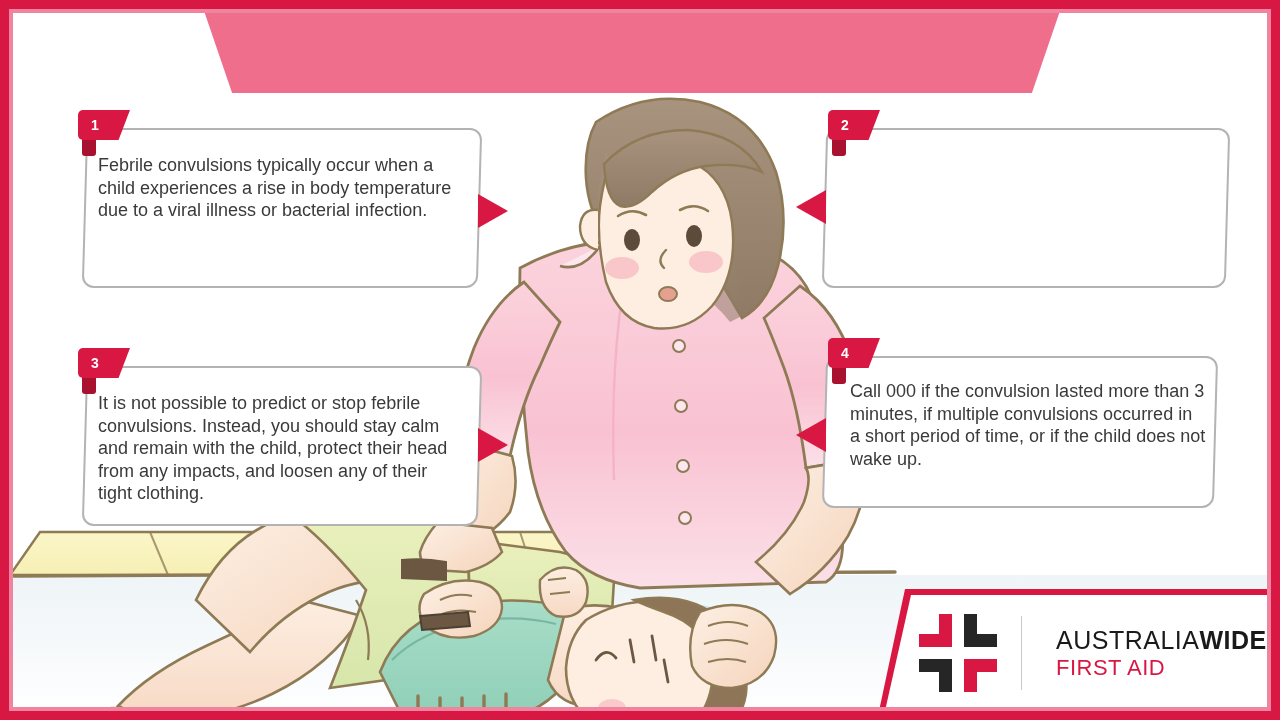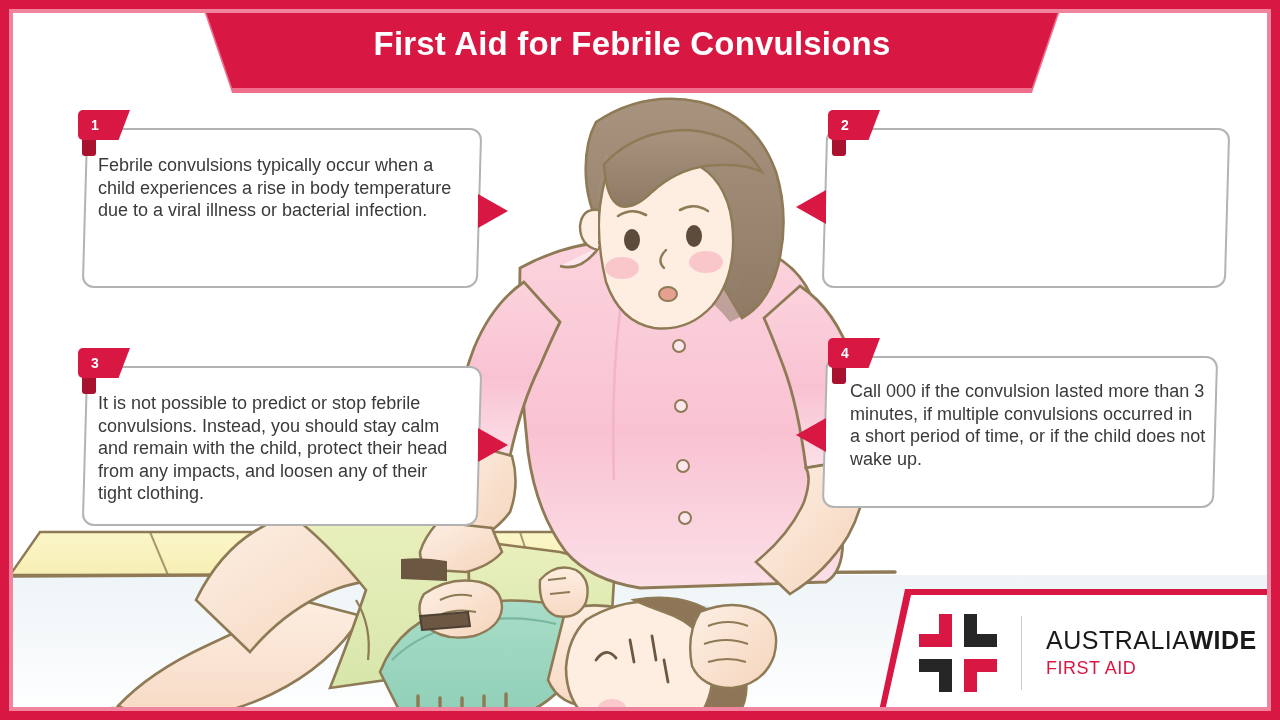--- a/index.html
+++ b/index.html
@@ -101,24 +101,24 @@
   .arm-tr{right:0;top:0;background:
      linear-gradient(#262626,#262626) left 0 top 0/13px 33px no-repeat,
      linear-gradient(#262626,#262626) left 0 bottom 0/33px 13px no-repeat;}
   .arm-bl{left:0;bottom:0;background:
      linear-gradient(#262626,#262626) right 0 bottom 0/13px 33px no-repeat,
      linear-gradient(#262626,#262626) left 0 top 0/33px 13px no-repeat;}
   .arm-br{right:0;bottom:0;background:
      linear-gradient(#d81843,#d81843) left 0 top 0/33px 13px no-repeat,
      linear-gradient(#d81843,#d81843) left 0 top 0/13px 33px no-repeat;}
   .logo-div{width:1px;height:74px;background:#c9c9c9;margin-left:24px;flex:none;}
-  .logo-txt{margin-left:24px;}
+  .logo-txt{margin-left:34px;}
   .logo-line1{font-size:25px;letter-spacing:.5px;line-height:29px;color:#1a1a1a;font-weight:300;}
   .logo-line1 b{font-weight:bold;}
-  .logo-line2{font-size:18px;letter-spacing:.5px;line-height:26px;color:#d81843;}
+  .logo-line2{font-size:22px;letter-spacing:.5px;line-height:26px;color:#d81843;}
 </style>
 </head>
 <body>
 
 <div id="stage">
 
   <svg class="illus" viewBox="0 0 1280 660">
     <defs>
       <linearGradient id="skin" x1="0" y1="0" x2="0" y2="1">
         <stop offset="0%" stop-color="#fdeee1"></stop>
@@ -243,23 +243,20 @@
     <path d="M440 540 Q456 532 472 536 M442 554 Q458 548 476 552" stroke="#8e7a55" stroke-width="2" fill="none"></path>
 
     <path d="M700 552 Q734 538 760 552 Q782 566 774 596 Q764 624 732 628 Q702 628 692 606 Q686 574 700 552 Z" fill="url(#skin2)" stroke="#8e7a55" stroke-width="2.4"></path>
     <path d="M708 566 Q728 558 748 566 M704 584 Q726 576 748 584 M708 602 Q728 596 746 602" stroke="#8e7a55" stroke-width="2" fill="none"></path>
 
     <path d="M402 500 Q424 498 446 502 L446 520 L402 518 Z" fill="#6b5742" stroke="#6b5742" stroke-width="2"></path>
     <path d="M420 556 L468 552 L470 566 L422 570 Z" fill="#6b5742" stroke="#4d4034" stroke-width="2"></path>
   </svg>
 
   <div class="banner-shadow"></div>
-  <div class="banner">
-    <div class="banner-title">First Aid for Febrile Convulsions</div>
-  </div>
 
   <div class="callout c1">
     <div class="box"></div>
     <div class="numfold" style="left:-2px;"></div>
     <div class="numtab" style="left:-6px;">
       <span>1</span>
     </div>
     <div class="ptr ptr-right" style="right:-28px;top:66px;"></div>
     <div class="txt">Febrile convulsions typically occur when a child experiences a rise in body temperature due to a viral illness or bacterial infection.</div>
   </div>

